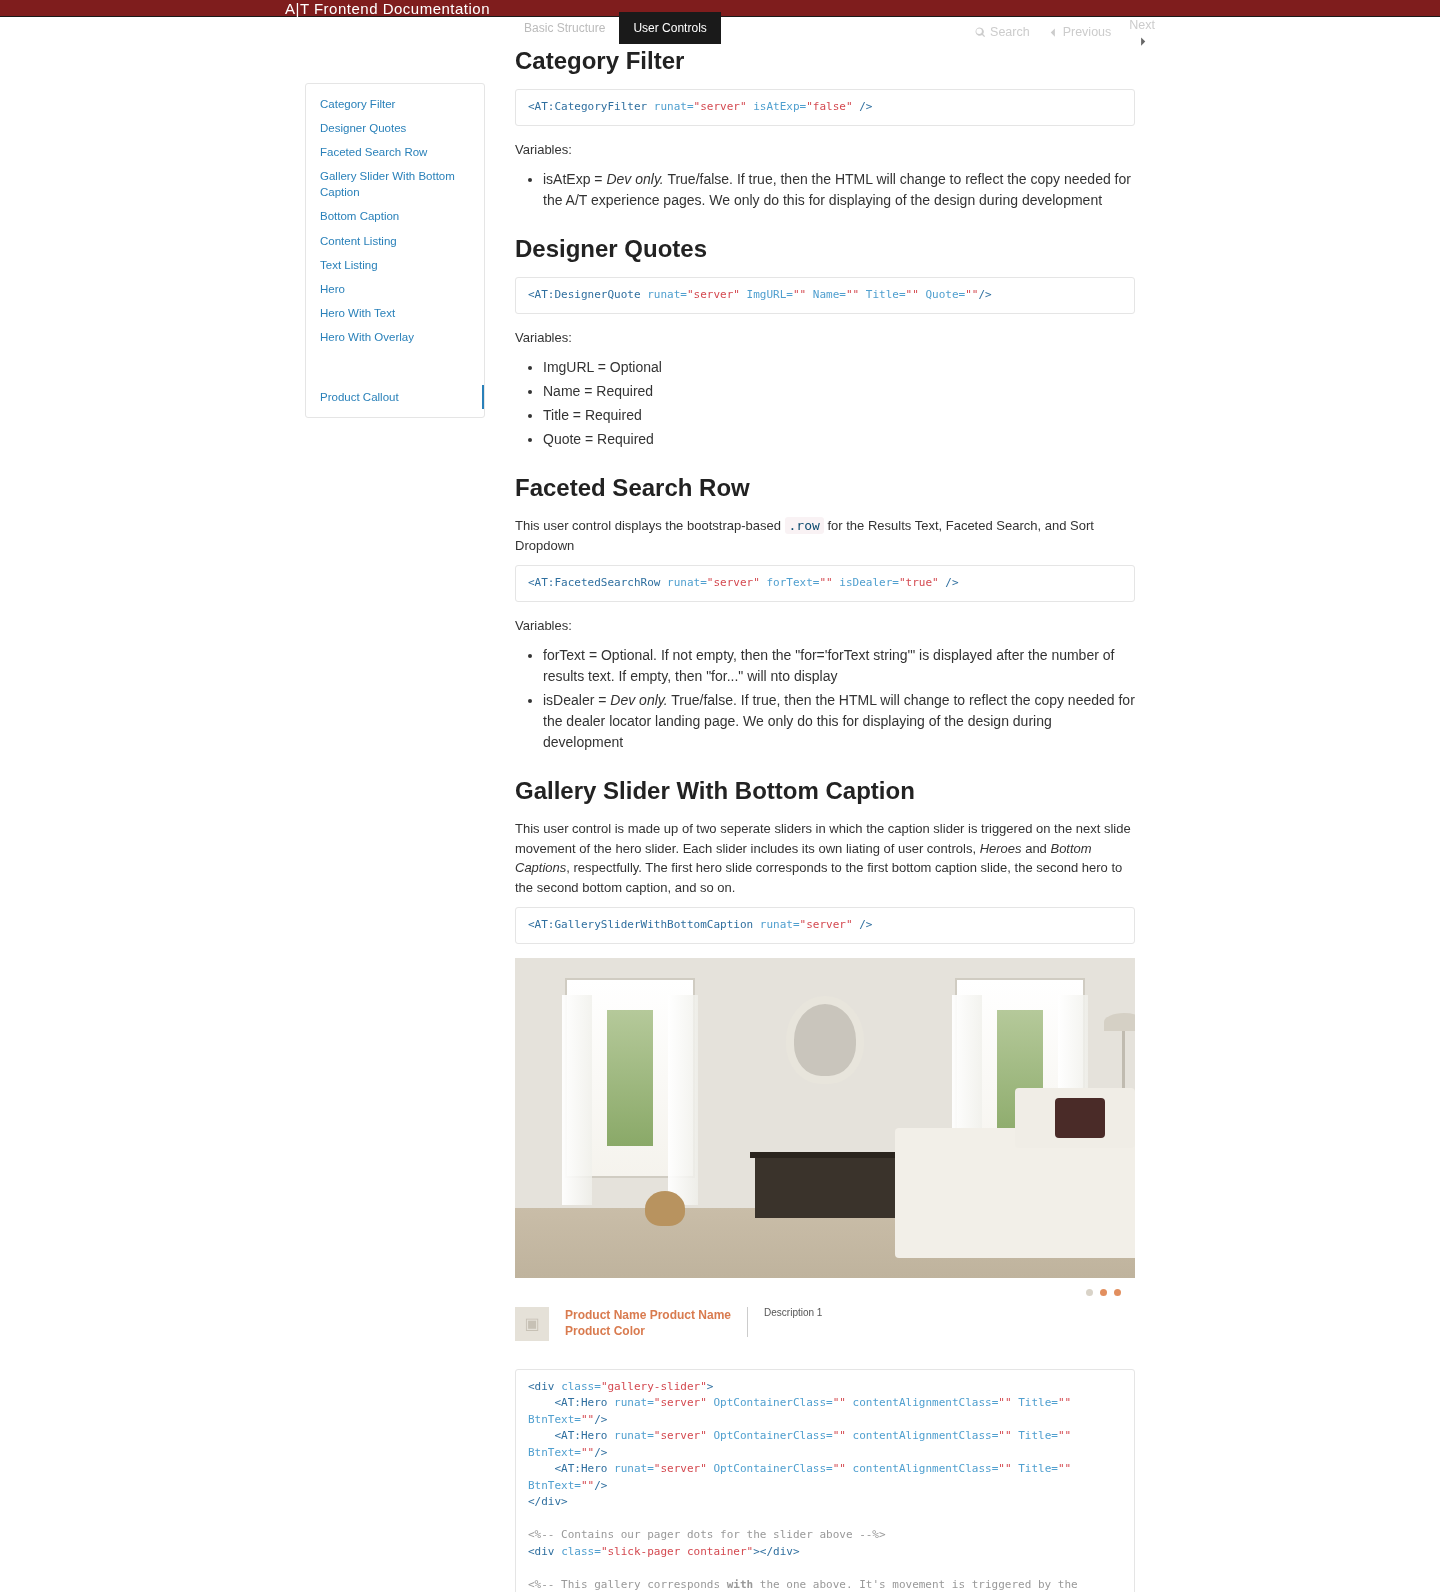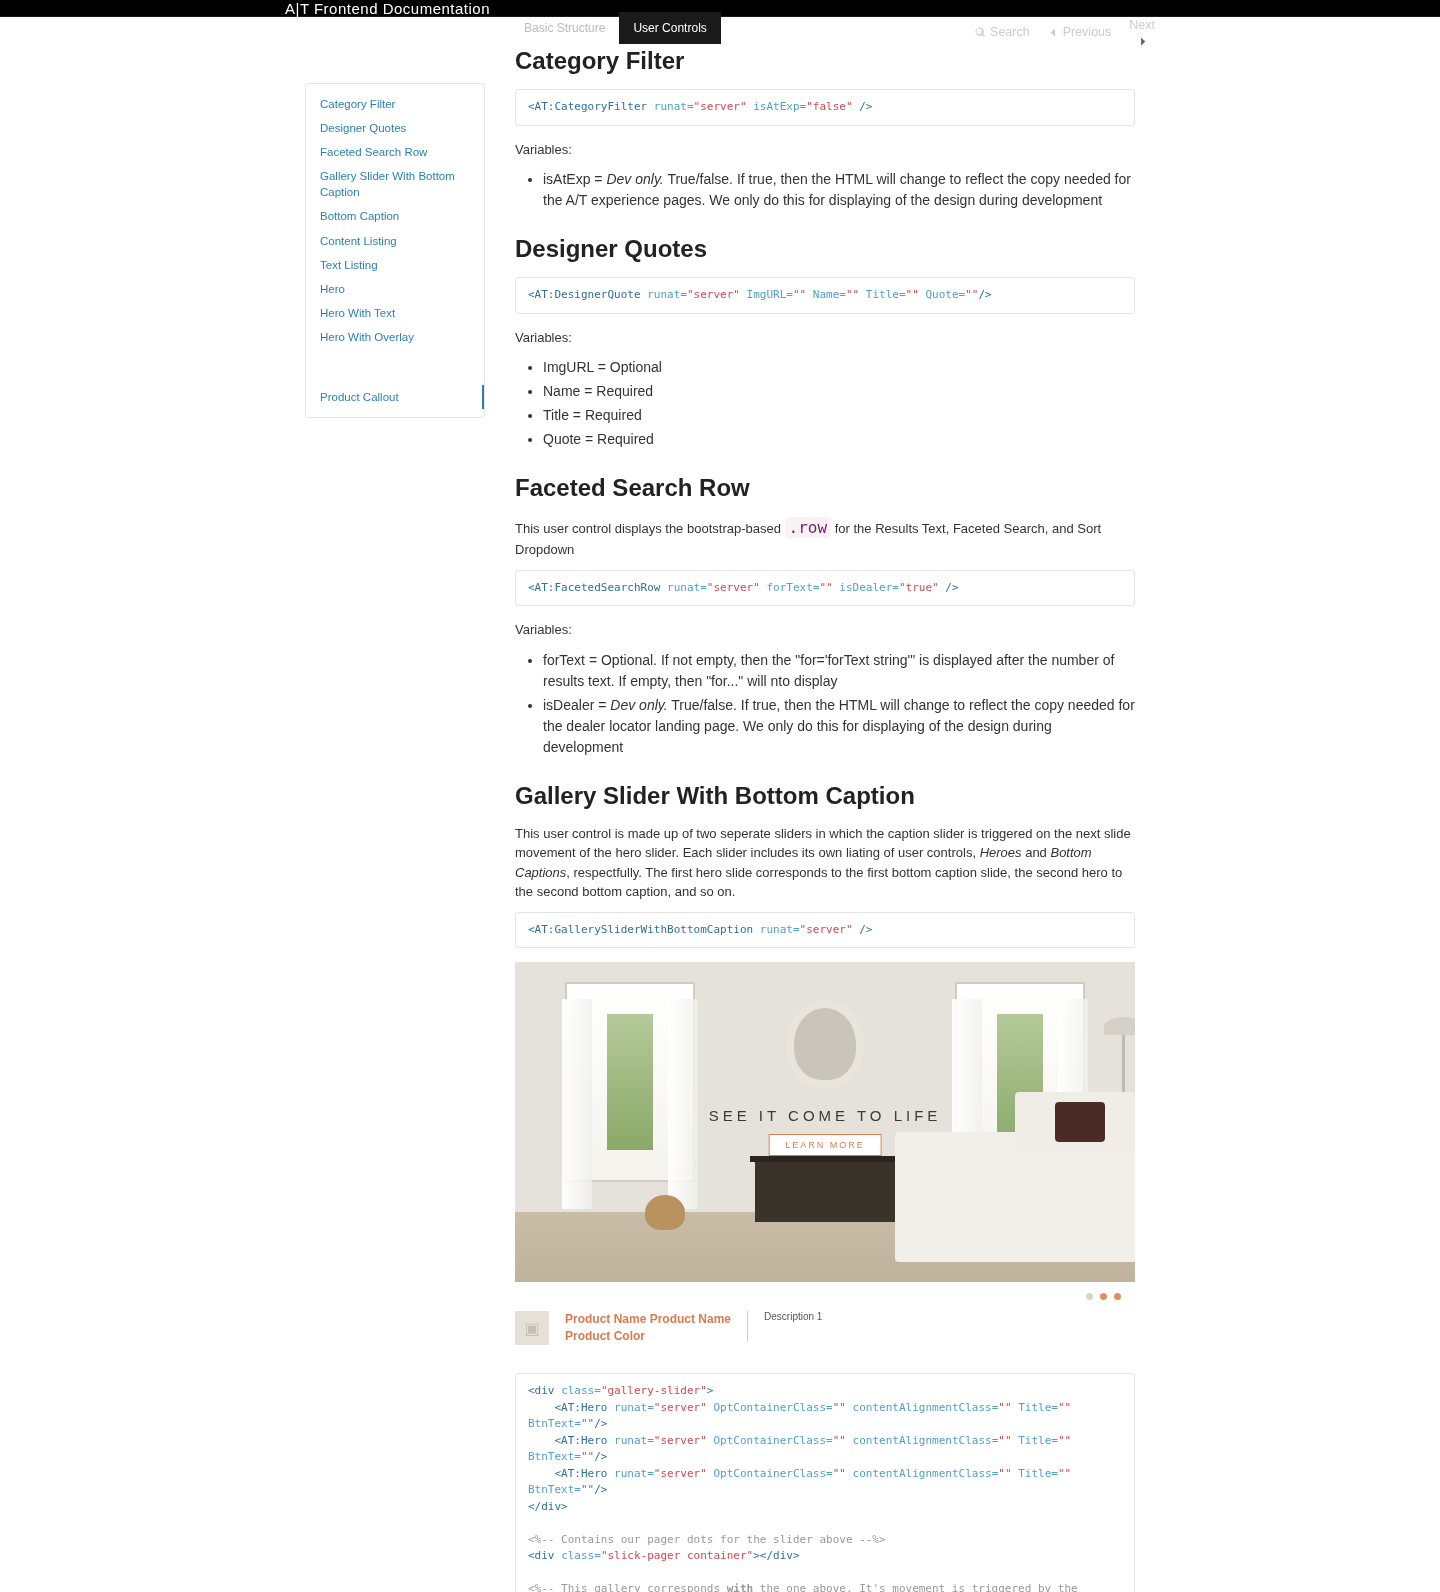--- a/index.html
+++ b/index.html
@@ -1,17 +1,17 @@
 <!DOCTYPE html>
 <html><head>
 <meta charset="utf-8">
 <style>
 * { box-sizing: border-box; margin: 0; padding: 0; }
 body { font-family: -apple-system, BlinkMacSystemFont, "Segoe UI", Helvetica, Arial, sans-serif; font-size: 14px; color: #333; background: #fff; }
-.navbar { background: #000000; color: #fff; height: 16px; display: flex; align-items: center; padding: 8px 20px; font-size: 12.5px; border-bottom: 1px solid #1a1a1a; }
+.navbar { background: #7f1d1d; color: #fff; height: 16px; display: flex; align-items: center; padding: 8px 20px; font-size: 12.5px; border-bottom: 1px solid #1a1a1a; }
 .nav-inner { max-width: 870px; margin: 0 auto; width: 100%; display: flex; align-items: center; }
 .brand { font-size: 15px; font-weight: 300; letter-spacing: 0.5px; color: #fff; padding-right: 20px; }
 .nav-tabs { display: flex; margin-top: 40px; }
 .nav-tab { color: #bbb; padding: 9px 14px; cursor: pointer; font-size: 12px; }
 .nav-tab.active { background: #1a1a1a; color: #fff; }
 .nav-right { margin-left: auto; display: flex; align-items: center; gap: 18px; margin-top: 48px; }
 .nav-right span { color: #ccc; cursor: pointer; display: flex; align-items: center; gap: 4px; }
 .nav-right span.disabled { color: #666; flex-direction: column; }
 .content-wrap { max-width: 870px; margin: 0 auto; padding: 30px 20px; display: flex; gap: 30px; }
 .sidebar { width: 180px; flex-shrink: 0; border: 1px solid #e5e5e5; border-radius: 3px; padding: 8px 0; font-size: 11.5px; align-self: flex-start; margin-top: 36px; }
@@ -21,21 +21,21 @@
 h2 { font-size: 24px; font-weight: 700; margin: 24px 0 14px; color: #222; }
 h2:first-child { margin-top: 0; }
 p { margin: 10px 0; line-height: 1.5; color: #333; font-size: 13px; }
 ul { margin: 8px 0 14px 28px; }
 li { margin: 3px 0; font-size: 14px; line-height: 1.5; }
 .codebox { border: 1px solid #e5e5e5; border-radius: 3px; background: #fff; padding: 9px 12px; font-family: Menlo, Consolas, monospace; font-size: 11px; line-height: 1.5; margin: 10px 0 14px; white-space: pre-wrap; word-break: break-word; overflow-x: auto; }
 .tag { color: #2f6f9f; }
 .attr { color: #4f9fcf; }
 .val { color: #d44950; }
 .com { color: #999; }
-.inline-code { color: #701a75; background: #f9f2f4; padding: 1px 4px; border-radius: 3px; font-family: Menlo, Consolas, monospace; font-size: 16px; }
+.inline-code { color: #0c4a6e; background: #f9f2f4; padding: 1px 4px; border-radius: 3px; font-family: Menlo, Consolas, monospace; font-size: 13px; }
 .italic { font-style: italic; }
 .hero-demo { position: relative; width: 100%; height: 320px; background: linear-gradient(to bottom, #e8e6e0 0%, #dcdad3 35%, #c7c3b8 100%); overflow: hidden; margin: 14px 0 2px; }
 .wall { position: absolute; inset: 0; background: #e5e2db; }
 .floor { position: absolute; bottom: 0; left: 0; right: 0; height: 70px; background: linear-gradient(to bottom, #c9bda8, #bfb39d); }
 .window { position: absolute; top: 20px; width: 130px; height: 200px; background: linear-gradient(to bottom, #fff 0%, #f5f3ed 100%); border: 2px solid #d0ccc2; }
 .window.left { left: 50px; }
 .window.right { right: 50px; }
 .window::before { content: ""; position: absolute; top: 30px; bottom: 30px; left: 40px; right: 40px; background: linear-gradient(to bottom, #b5c99a 0%, #8aa968 100%); }
 .curtain-l, .curtain-r { position: absolute; top: 15px; width: 30px; height: 210px; background: linear-gradient(to right, rgba(255,255,255,0.95), rgba(240,240,235,0.8)); }
 .window .curtain-l { left: -5px; }
@@ -153,24 +153,20 @@
           <div class="curtain-l"></div>
           <div class="curtain-r"></div>
         </div>
       <div class="mirror"></div>
       <div class="console"></div>
       <div class="lamp"></div>
       <div class="sofa">
           <div class="pillow"></div>
         </div>
       <div class="basket"></div>
-      <div class="hero-text">
-        <div class="hero-title">SEE IT COME TO LIFE</div>
-        <span class="hero-btn">LEARN MORE</span>
-      </div>
     </div>
     <div class="pager-dots">
       <span class="dot inactive"></span>
       <span class="dot"></span>
       <span class="dot"></span>
     </div>
     <div class="thumb-row">
       <div class="thumb">▣</div>
       <div class="thumb-meta">
         <div>Product Name Product Name</div>

